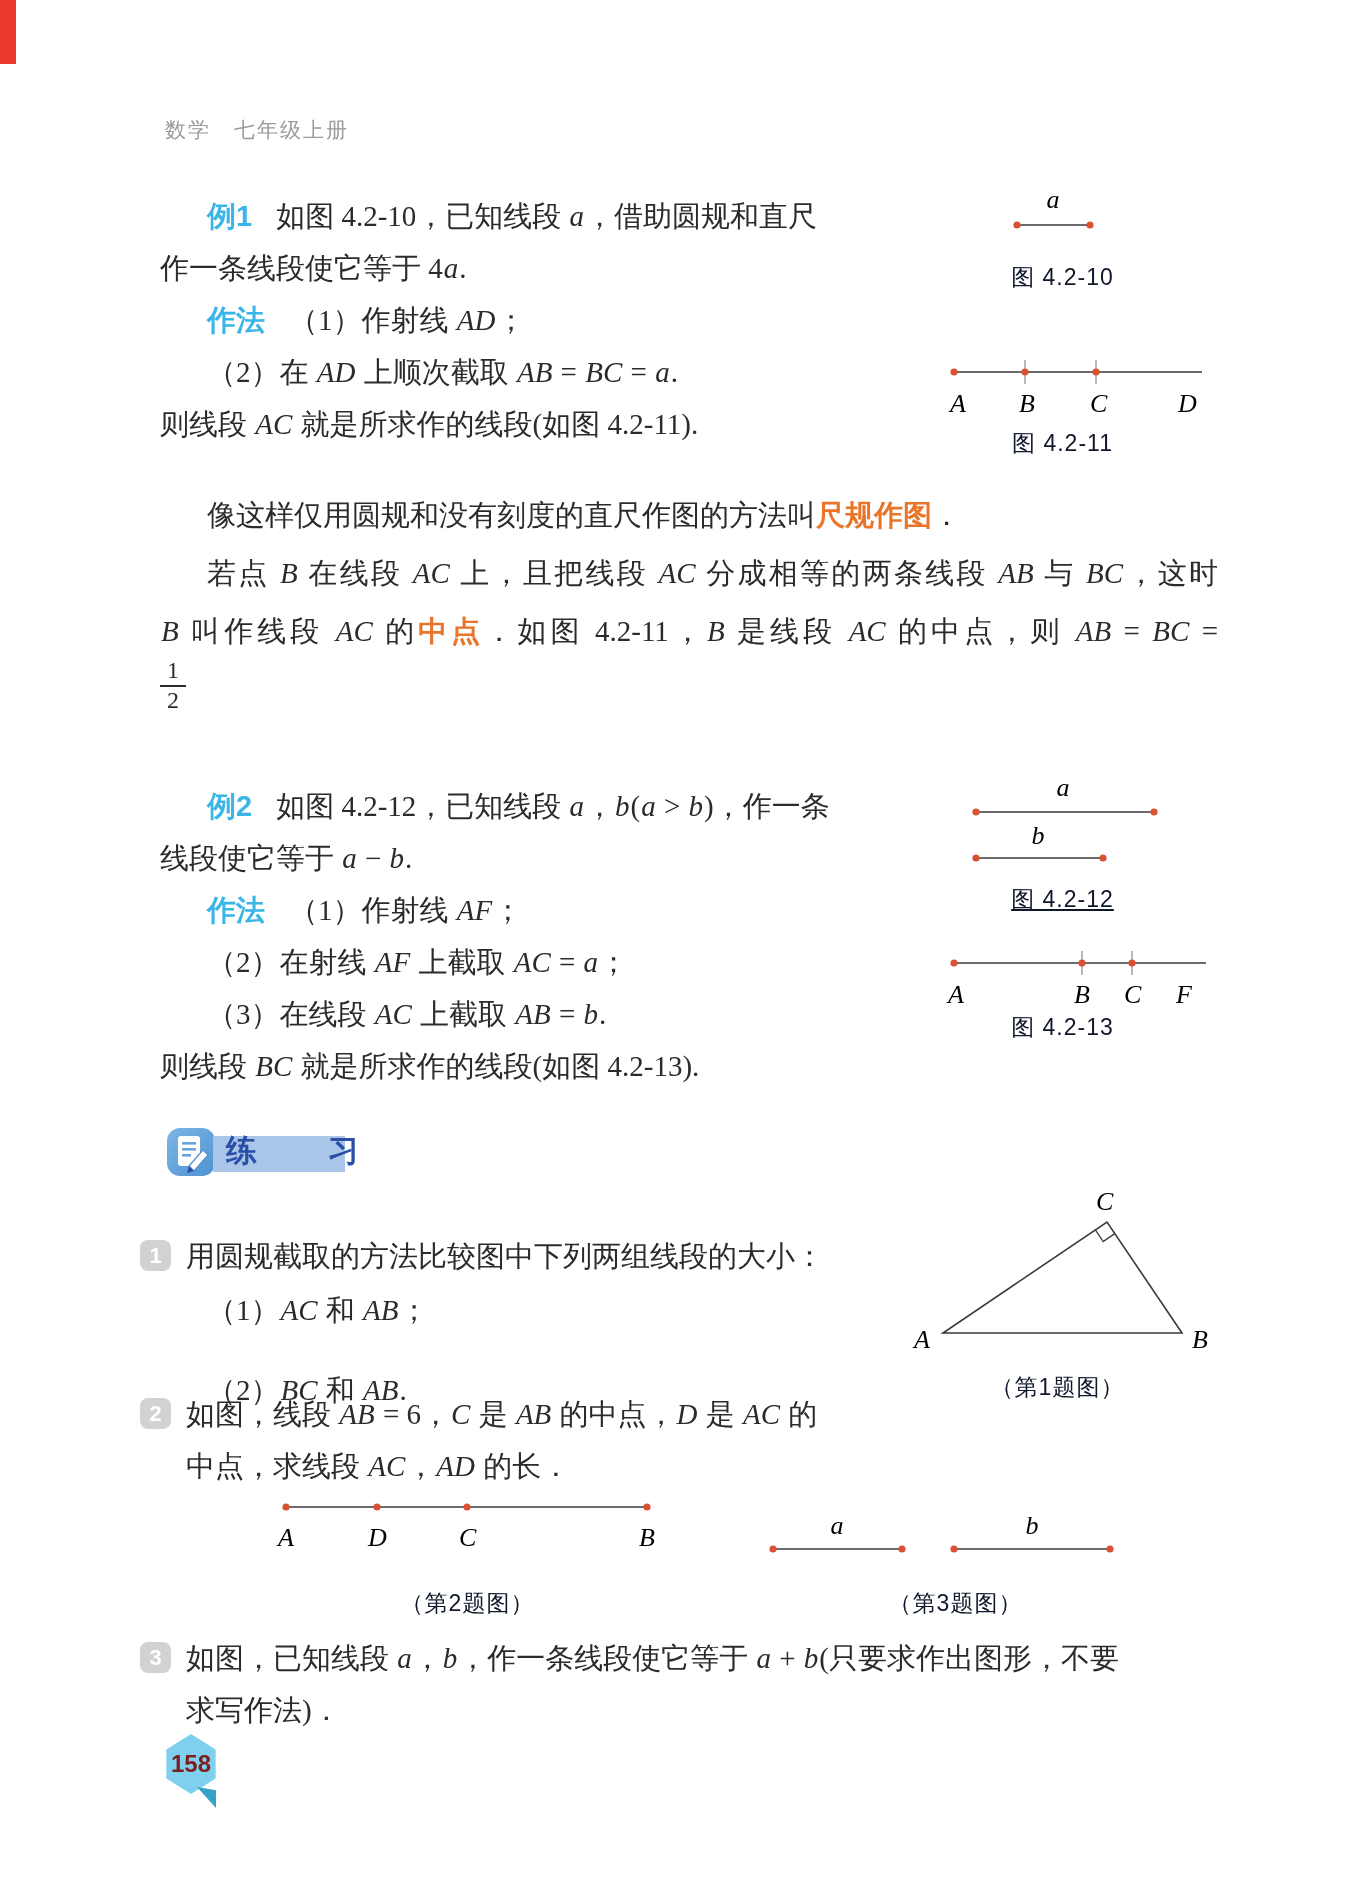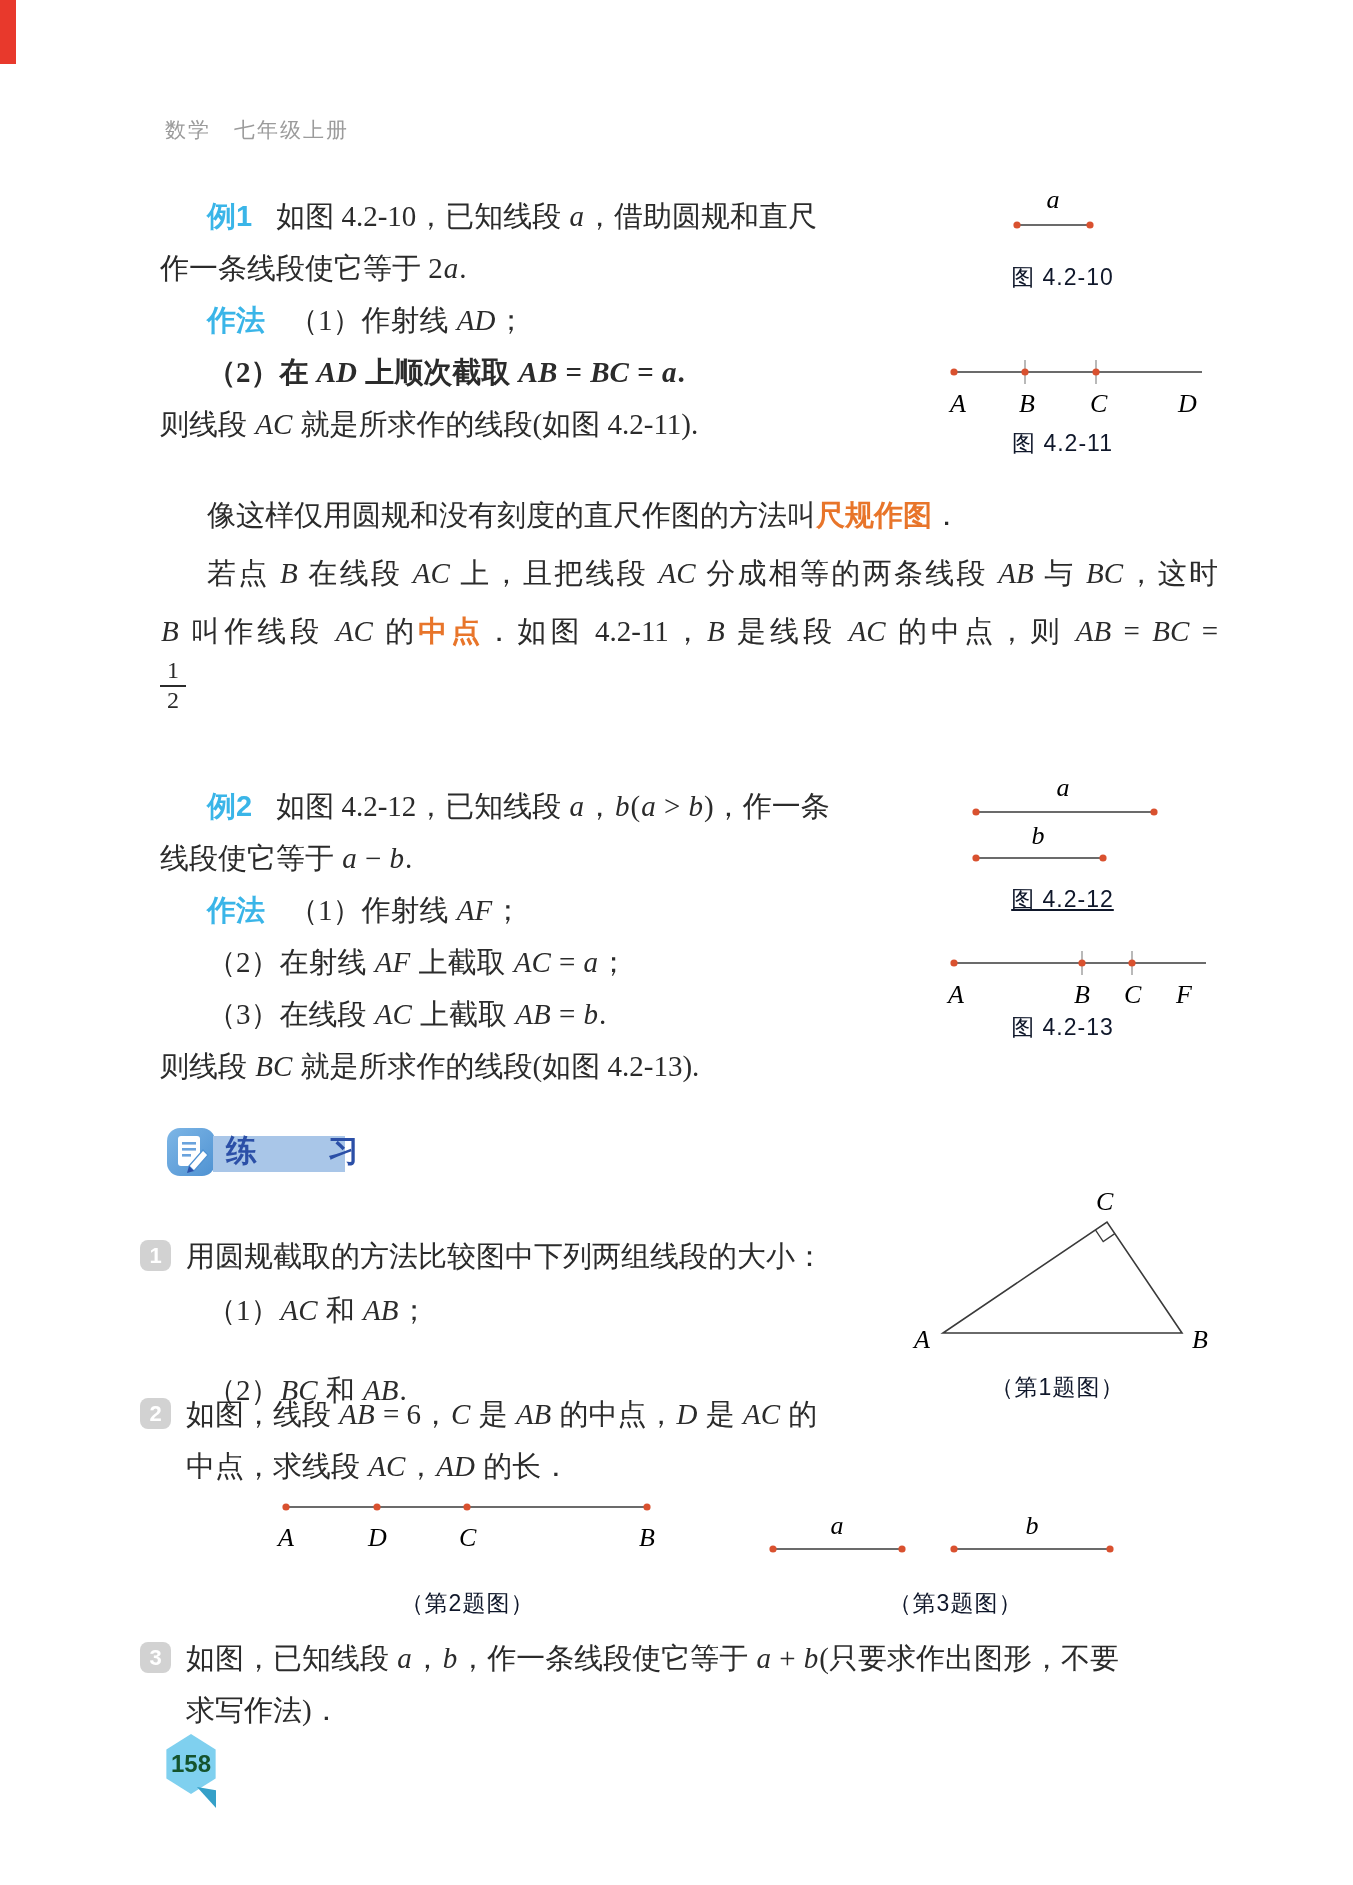--- a/index.html
+++ b/index.html
@@ -25,41 +25,41 @@
   
   .pr-band{left:213px;top:1136px;width:132px;height:36px;background:#a9c6e8;}
   .pr-title{left:226px;top:1130px;font-family:"Liberation Sans","DejaVu Sans",sans-serif;
     font-size:31px;font-weight:bold;color:#2b4fa7;letter-spacing:20px;white-space:nowrap;}
   .pnum{width:31px;height:31px;border-radius:8px;background:#d2d2d2;color:#ffffff;
     font-family:"Liberation Sans","DejaVu Sans",sans-serif;font-weight:bold;font-size:22px;
     display:flex;align-items:center;justify-content:center;}
   .pagehex{left:163px;top:1734px;width:56px;height:60px;background:#7fd0ef;
     clip-path:polygon(50% 0,94% 26%,94% 74%,50% 100%,6% 74%,6% 26%);
     display:flex;align-items:center;justify-content:center;
-    color:#14532d;font-family:"Liberation Sans","DejaVu Sans",sans-serif;font-weight:bold;font-size:24px;}
+    color:#7f1d1d;font-family:"Liberation Sans","DejaVu Sans",sans-serif;font-weight:bold;font-size:24px;}
   .pagetail{left:197px;top:1787px;width:19px;height:21px;background:#35a0c8;
     clip-path:polygon(0 0,100% 15%,100% 100%);}
   svg{display:block;overflow:visible;}
   .figlabel{font-family:"Liberation Serif","DejaVu Serif",serif;font-style:italic;font-size:26px;color:#1f1f1f;}
 </style>
 </head>
 <body>
 
 <div class="abs redbar"></div>
 
 <div class="abs header" style="left:165px;top:116px;">数学　七年级上册</div>
 
 <div class="abs bodyline" style="left:207px;top:198px;">
   <span class="cue">例1</span><span><span class="seg-plain">如图 4.2-10，已知线段 </span><span class="seg-math">a</span><span class="seg-plain">，借助圆规和直尺</span></span>
 </div>
-<div class="abs bodyline" style="left:160px;top:250px;"><span class="seg-plain">作一条线段使它等于 2</span><span class="seg-math">a</span><span class="seg-plain">.</span></div>
+<div class="abs bodyline" style="left:160px;top:250px;"><span class="seg-plain">作一条线段使它等于 4</span><span class="seg-math">a</span><span class="seg-plain">.</span></div>
 <div class="abs bodyline" style="left:207px;top:302px;">
   <span class="cue">作法</span><span><span class="seg-plain">（1）作射线 </span><span class="seg-math">AD</span><span class="seg-plain">；</span></span>
 </div>
-<div class="abs bodyline" style="left:207px;top:354px;font-weight:bold;"><span class="seg-plain">（2）在 </span><span class="seg-math">AD</span><span class="seg-plain"> 上顺次截取 </span><span class="seg-math">AB</span><span class="seg-plain"> = </span><span class="seg-math">BC</span><span class="seg-plain"> = </span><span class="seg-math">a</span><span class="seg-plain">.</span></div>
+<div class="abs bodyline" style="left:207px;top:354px;"><span class="seg-plain">（2）在 </span><span class="seg-math">AD</span><span class="seg-plain"> 上顺次截取 </span><span class="seg-math">AB</span><span class="seg-plain"> = </span><span class="seg-math">BC</span><span class="seg-plain"> = </span><span class="seg-math">a</span><span class="seg-plain">.</span></div>
 <div class="abs bodyline" style="left:160px;top:406px;"><span class="seg-plain">则线段 </span><span class="seg-math">AC</span><span class="seg-plain"> 就是所求作的线段(如图 4.2-11).</span></div>
 
 <div class="abs" style="left:940px;top:182px;">
   <svg width="230" height="60">
     <text x="113" y="26" class="figlabel" text-anchor="middle">a</text>
     <line x1="77" y1="43" x2="150" y2="43" stroke="#3a3a3a" stroke-width="1.6"></line>
     <circle cx="77" cy="43" r="3.6" fill="#d9512f"></circle>
     <circle cx="150" cy="43" r="3.6" fill="#d9512f"></circle>
   </svg>
 </div>

